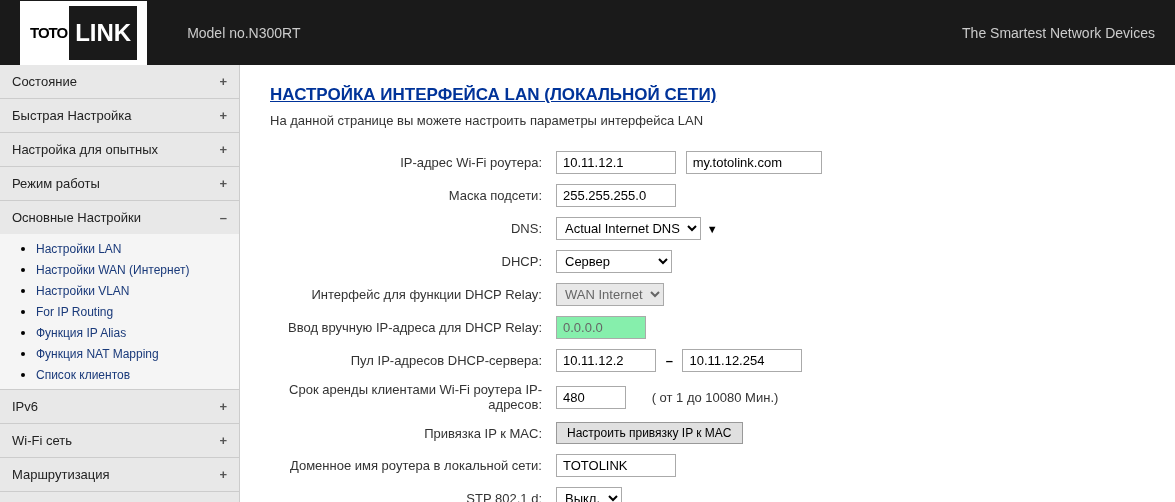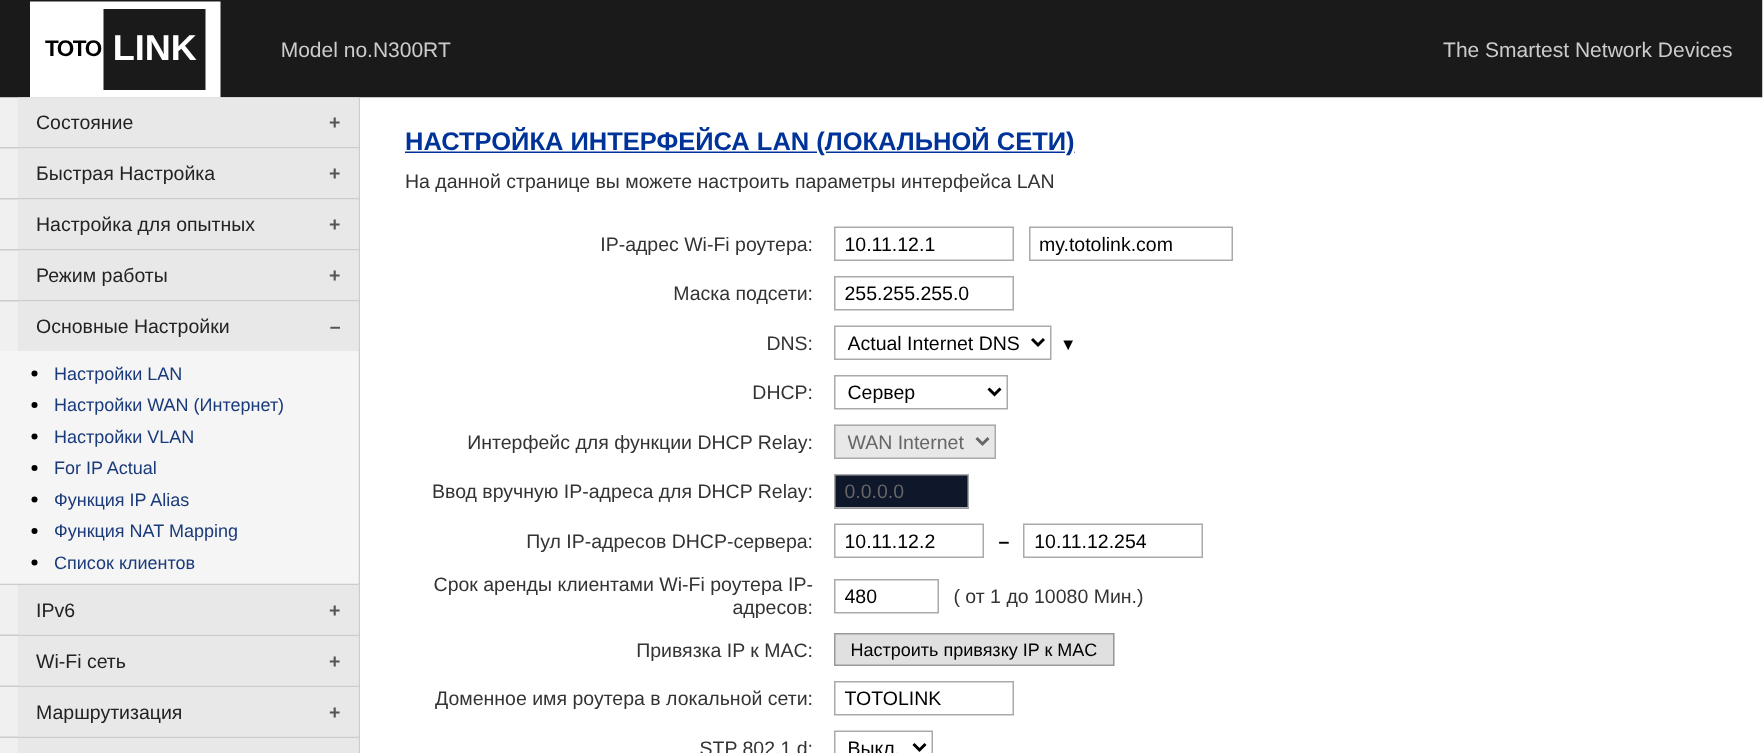--- a/index.html
+++ b/index.html
@@ -47,21 +47,20 @@
     }
     .sidebar-section-header {
       display: flex;
       justify-content: space-between;
       align-items: center;
       padding: 9px 12px;
       background: #e8e8e8;
       cursor: pointer;
       font-size: 13px;
       color: #222;
-      margin-left: 12px;
     }
     .sidebar-section-header .plus { font-weight: bold; color: #555; }
     .sidebar-submenu {
       background: #f5f5f5;
       padding: 4px 0 4px 20px;
     }
     .sidebar-submenu ul { list-style: disc; padding-left: 16px; }
     .sidebar-submenu ul li { padding: 3px 0; }
     .sidebar-submenu ul li a {
       color: #1a3a7a;
@@ -110,25 +109,25 @@
     input[type="text"].w160 { width: 136px; }
     input[type="text"].w100 { width: 100px; }
     input[type="text"].w90 { width: 90px; }
     select {
       border: 1px solid #aaa;
       padding: 2px 4px;
       font-size: 13px;
       background: #fff;
     }
     input[type="text"].disabled-look {
-      background: #0f172a;
+      background: #86efac;
       color: #666;
     }
     .dash-sep { margin: 0 6px; font-weight: bold; }
-    .paren-note { color: #333; font-size: 13px; margin-left: 6px; }
+    .paren-note { color: #333; font-size: 13px; margin-left: 22px; }
   </style>
 </head>
 <body>
 
 <div id="header">
   <div style="display:flex;align-items:center;">
     <div id="logo-box">
       <span class="logo-toto">TOTO</span>
       <span class="logo-link">LINK</span>
     </div>
@@ -172,21 +171,21 @@
     <div class="sidebar-section">
       <div class="sidebar-section-header">
         <span>Основные Настройки</span>
         <span class="plus">–</span>
       </div>
       <div class="sidebar-submenu">
         <ul>
           <li><a href="#">Настройки LAN</a></li>
           <li><a href="#">Настройки WAN (Интернет)</a></li>
           <li><a href="#">Настройки VLAN</a></li>
-          <li><a href="#">For IP Actual</a></li>
+          <li><a href="#">For IP Routing</a></li>
           <li><a href="#">Функция IP Alias</a></li>
           <li><a href="#">Функция NAT Mapping</a></li>
           <li><a href="#">Список клиентов</a></li>
         </ul>
       </div>
     </div>
 
     <div class="sidebar-section">
       <div class="sidebar-section-header">
         <span>IPv6</span>

